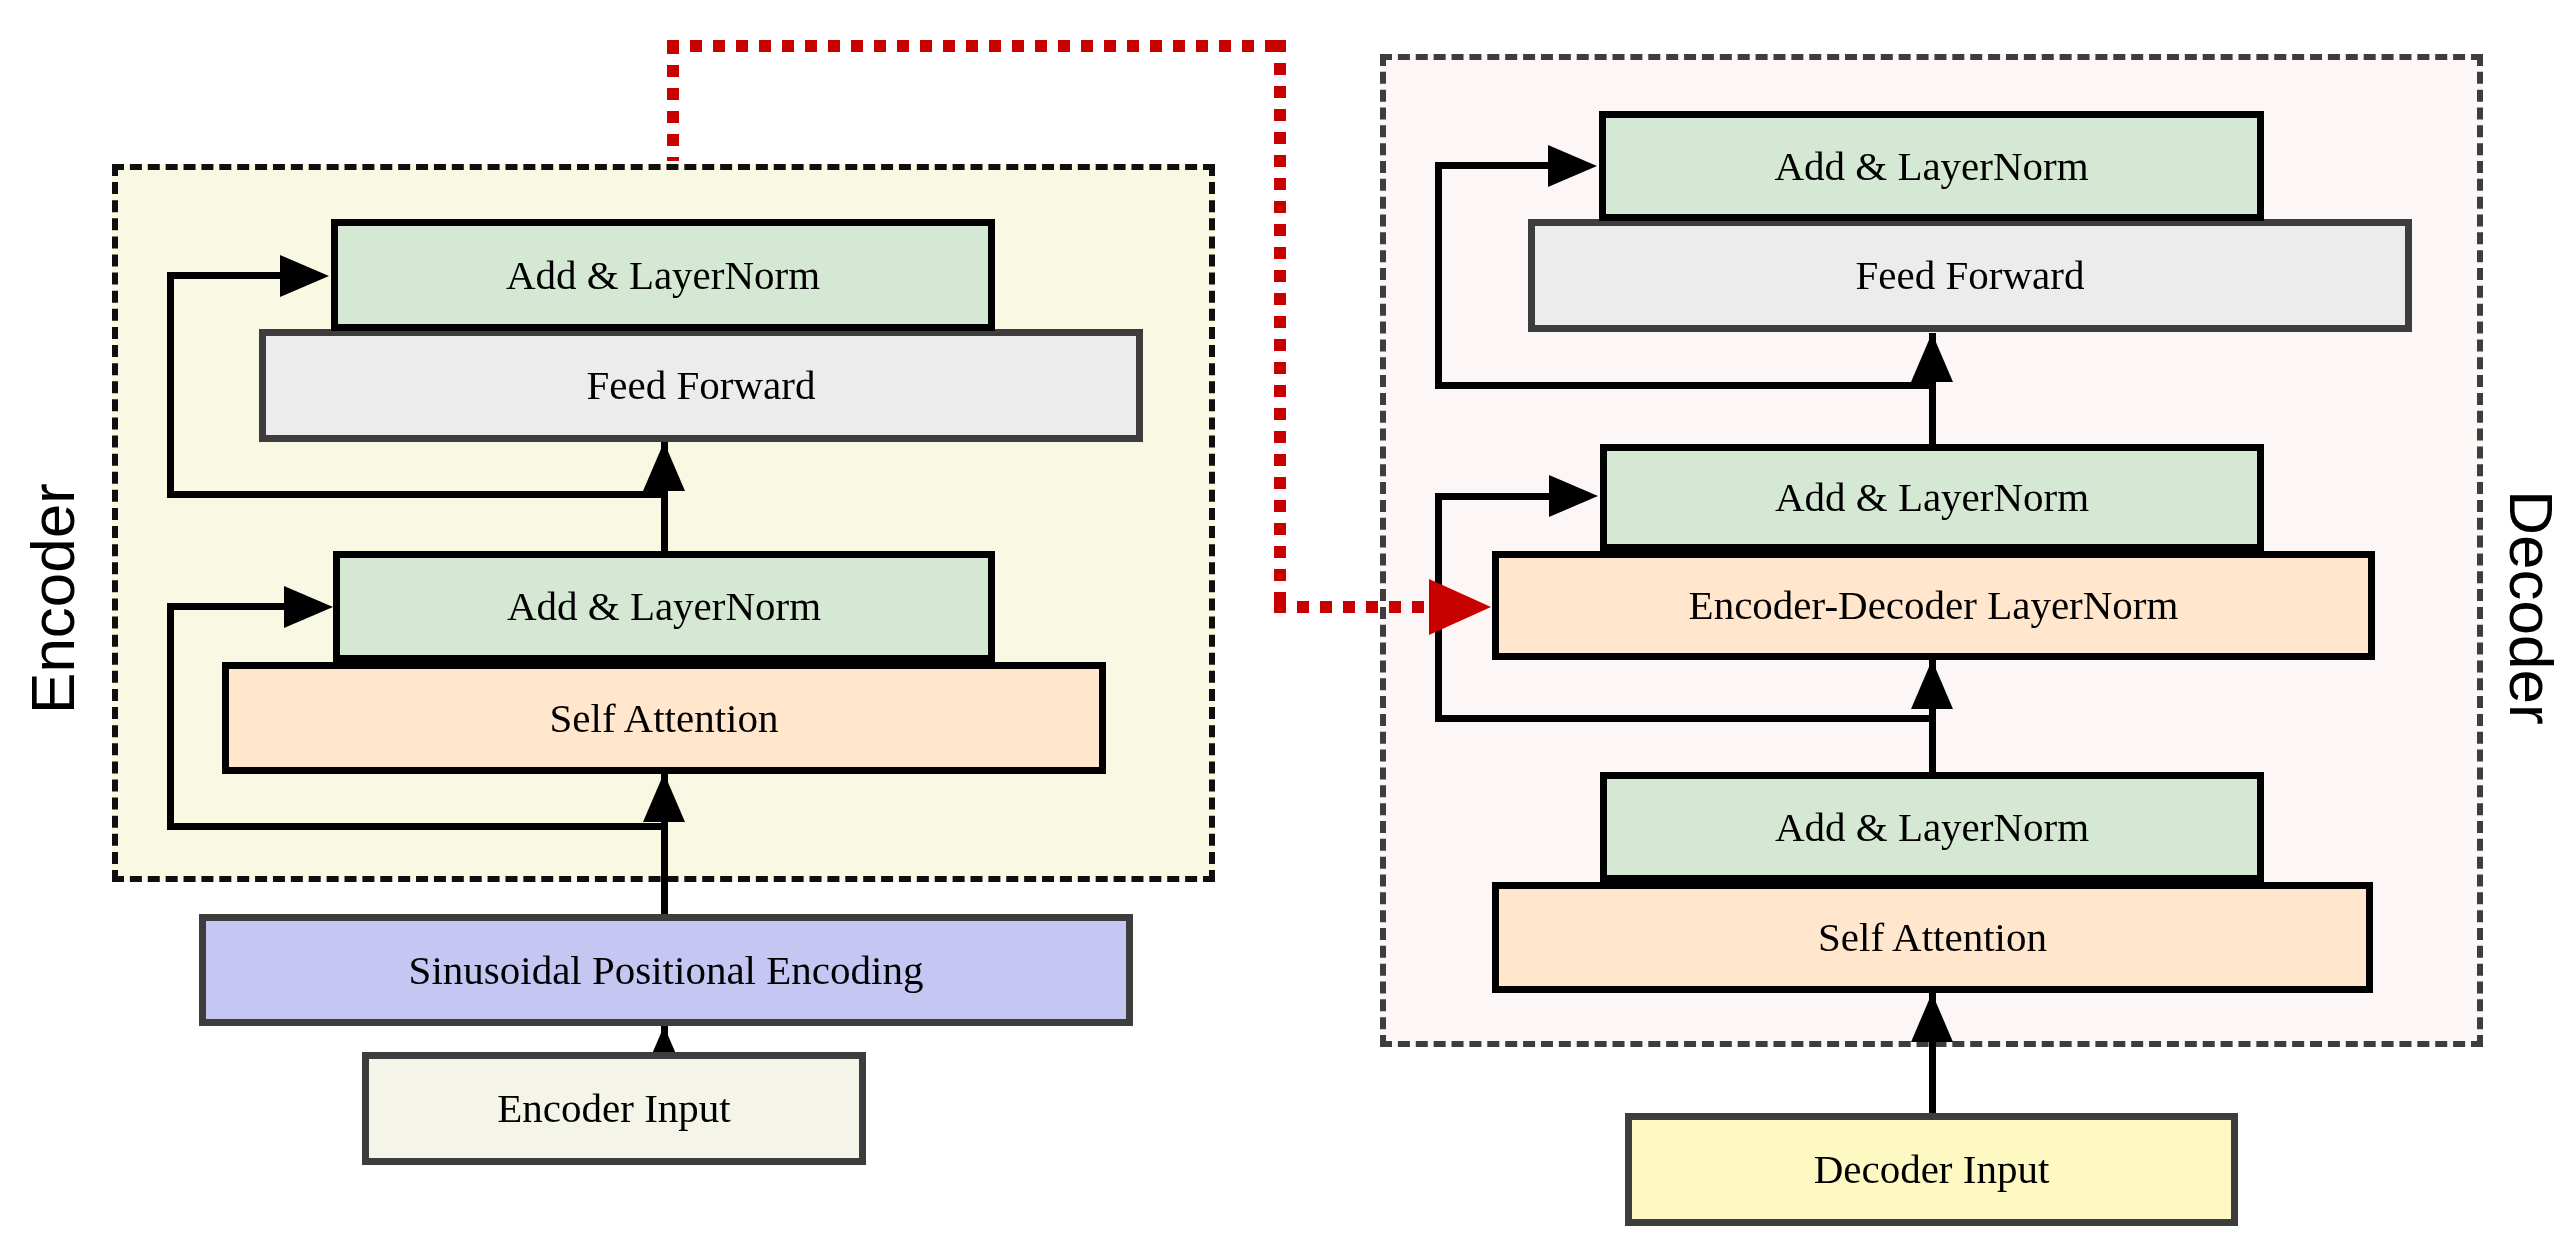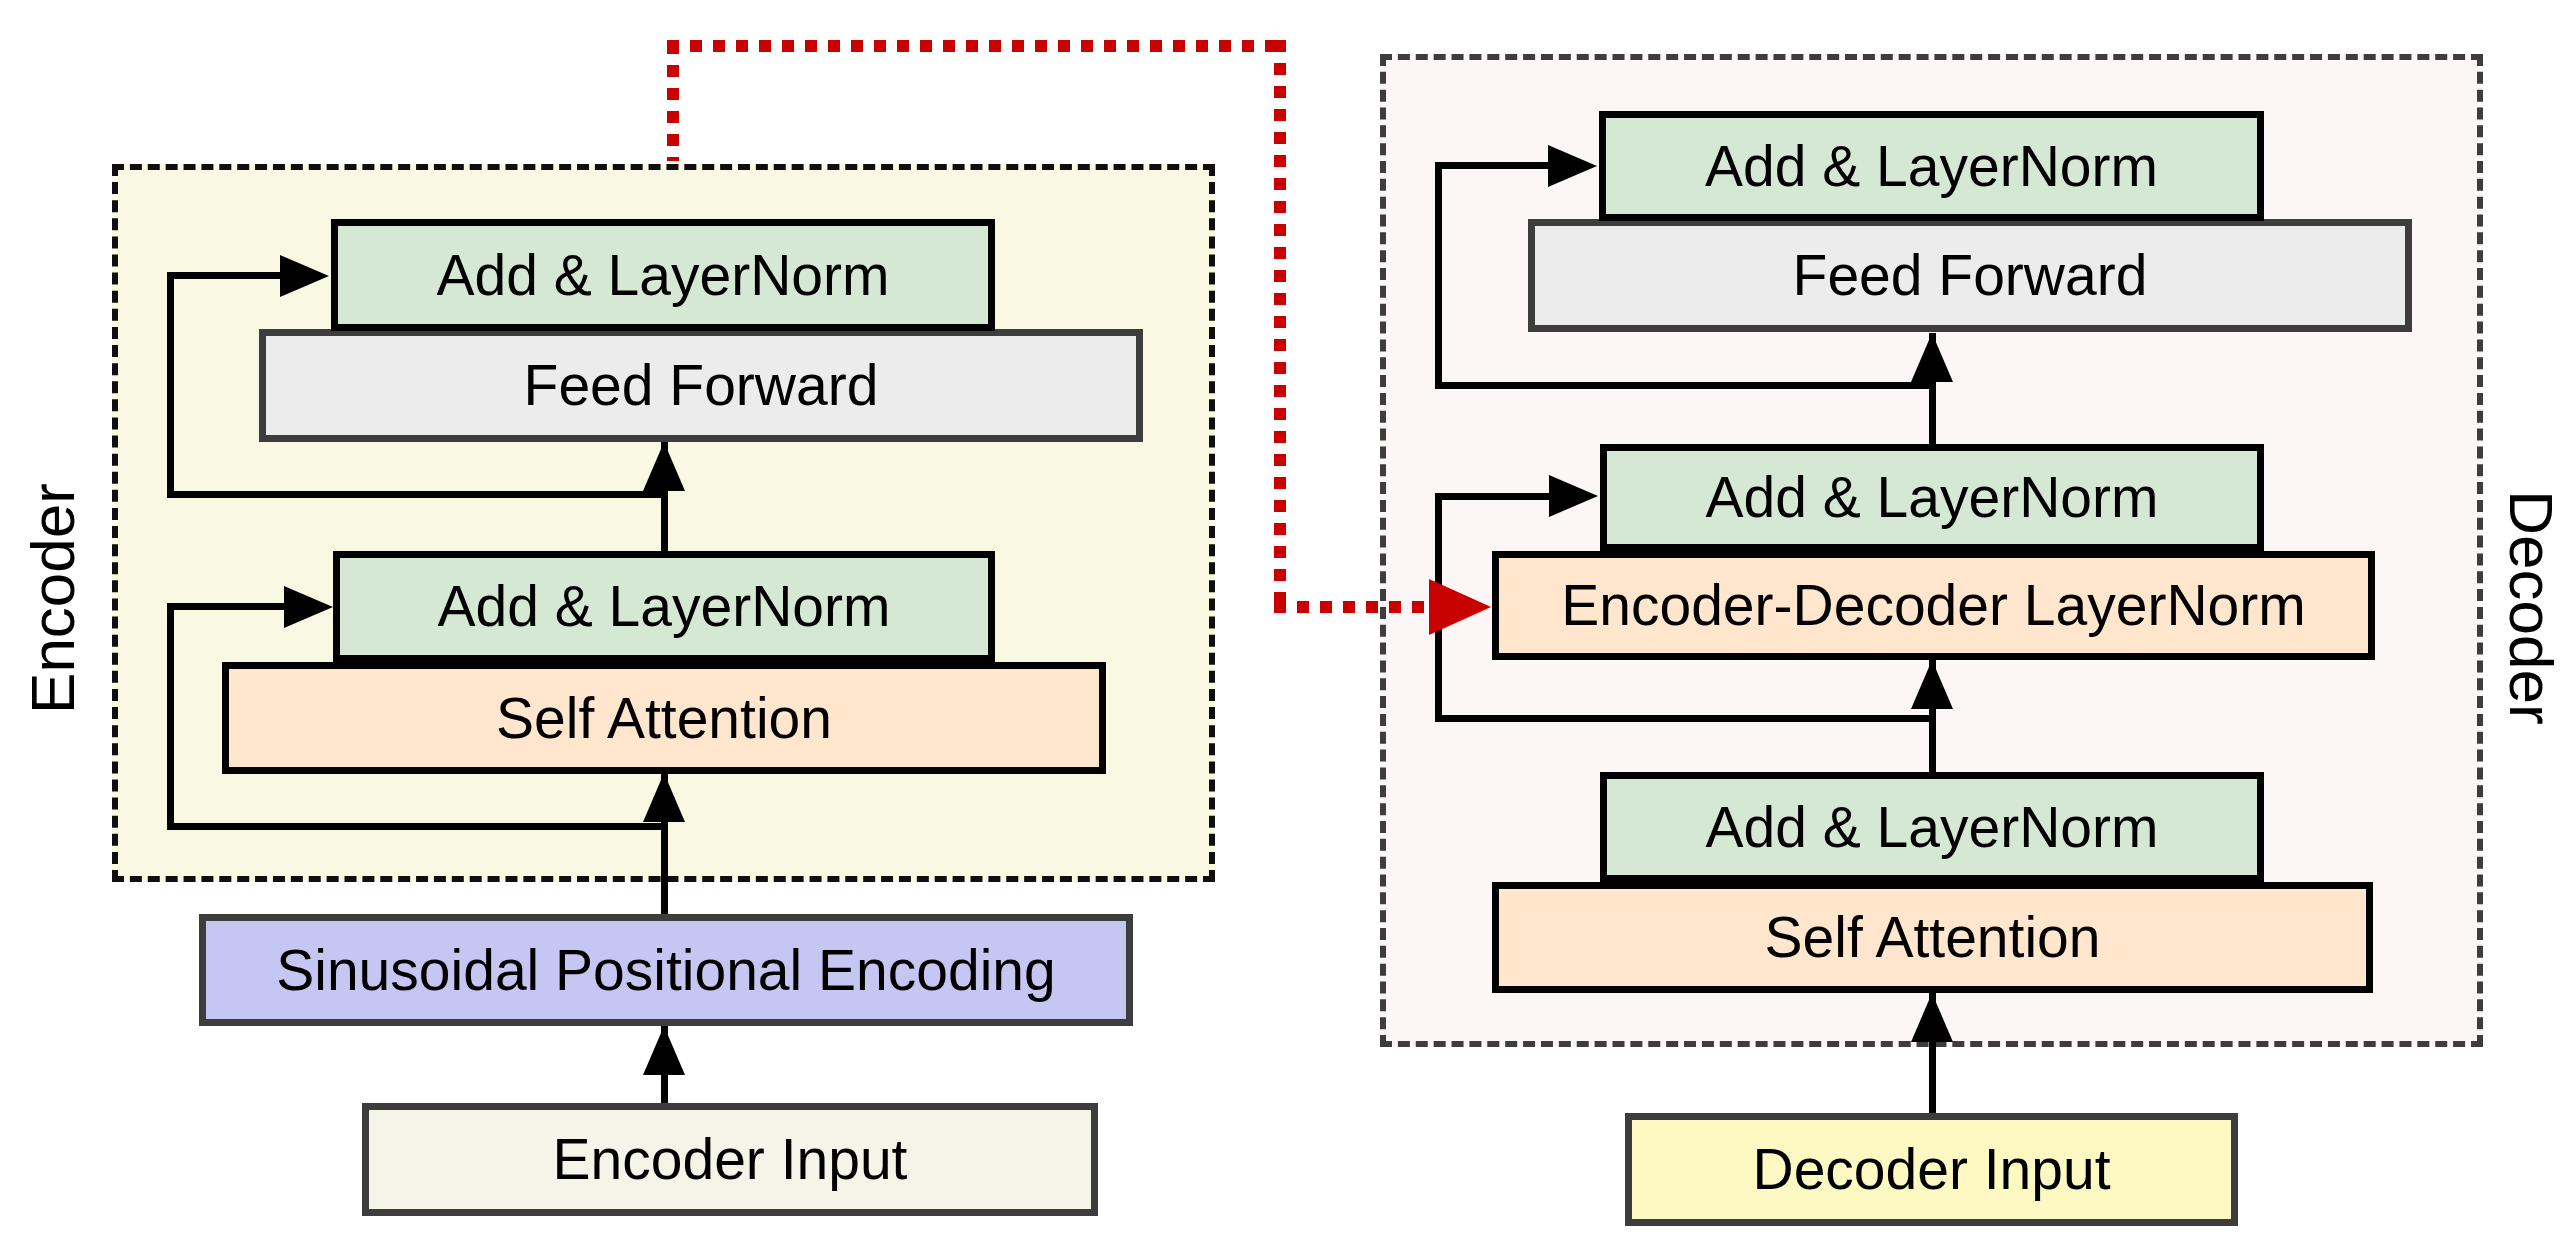--- a/index.html
+++ b/index.html
@@ -5,21 +5,21 @@
   html,body{margin:0;padding:0;background:#ffffff;}
   body{width:2576px;height:1239px;position:relative;overflow:hidden;
        font-family:"Liberation Sans", sans-serif;color:#000;}
   .abs{position:absolute;box-sizing:border-box;}
   
   .region{position:absolute;box-sizing:border-box;z-index:0;}
   .region.enc{border:6.6px dashed #0f0f0f;}
   .region.dec{border:6.6px dashed #3d3d3d;}
   
   .box{position:absolute;box-sizing:border-box;display:flex;align-items:center;
-       justify-content:center;font-size:57px;line-height:1;white-space:nowrap;z-index:2;}
+       justify-content:center;font-size:41px;line-height:1;white-space:nowrap;z-index:2;font-family:Liberation Serif, serif;}
   .box.green{border:7.6px solid #000;z-index:3;}
   .box.gray{border:7.6px solid #3d3d3d;margin-left:37px;}
   .box.orange{border:7.6px solid #000;}
   .box.purple{border:7.6px solid #3d3d3d;}
   .box.inputbox{border:7.6px solid #3d3d3d;}
   
   .vline{position:absolute;width:6.6px;background:var(--line,#000);z-index:1;}
   .hline{position:absolute;height:6.6px;background:var(--line,#000);z-index:1;}
   
   .arr-up{position:absolute;width:0;height:0;z-index:2;
@@ -66,21 +66,21 @@
 <div class="hline" style="left:167px;top:823px;width:500px;"></div>
 <div class="vline" style="left:167px;top:603px;height:227px;"></div>
 <div class="hline" style="left:167px;top:603px;width:120px;"></div>
 <div class="arr-right" style="left:284px;top:586px;"></div>
 
 <div class="box green" style="left: 331px; top: 219px; width: 664px; height: 112px; background-color: rgb(213, 232, 212);">Add &amp; LayerNorm</div>
 <div class="box gray" style="left: 222px; top: 329px; width: 884px; height: 113px; background-color: rgb(236, 236, 236);">Feed Forward</div>
 <div class="box green" style="left: 333px; top: 551px; width: 662px; height: 111px; background-color: rgb(213, 232, 212);">Add &amp; LayerNorm</div>
 <div class="box orange" style="left: 222px; top: 662px; width: 884px; height: 112px; background-color: rgb(255, 230, 204);">Self Attention</div>
 <div class="box purple" style="left: 199px; top: 914px; width: 934px; height: 112px; background-color: rgb(198, 198, 242);">Sinusoidal Positional Encoding</div>
-<div class="box inputbox" style="left: 362px; top: 1103px; width: 736px; height: 113px; background-color: rgb(245, 244, 233);">Encoder Input</div>
+<div class="box inputbox" style="left: 362px; top: 1052px; width: 504px; height: 113px; background-color: rgb(245, 244, 233);">Encoder Input</div>
 
 <div class="red-v" style="left:667px;top:42px;height:119px;"></div>
 <div class="red-h" style="left:667px;top:40px;width:619px;"></div>
 <div class="red-v" style="left:1274px;top:40px;height:568px;"></div>
 <div class="red-h" style="left:1274px;top:601px;width:159px;"></div>
 <div class="arr-right-red" style="left:1429px;top:579px;"></div>
 
 <div class="region dec abs" style="left: 1380px; top: 54px; width: 1103px; height: 993px; background-color: rgb(253, 246, 246);"></div>
 
 <div class="side-label rot-cw" style="left:2342px;top:565px;">Decoder</div>

